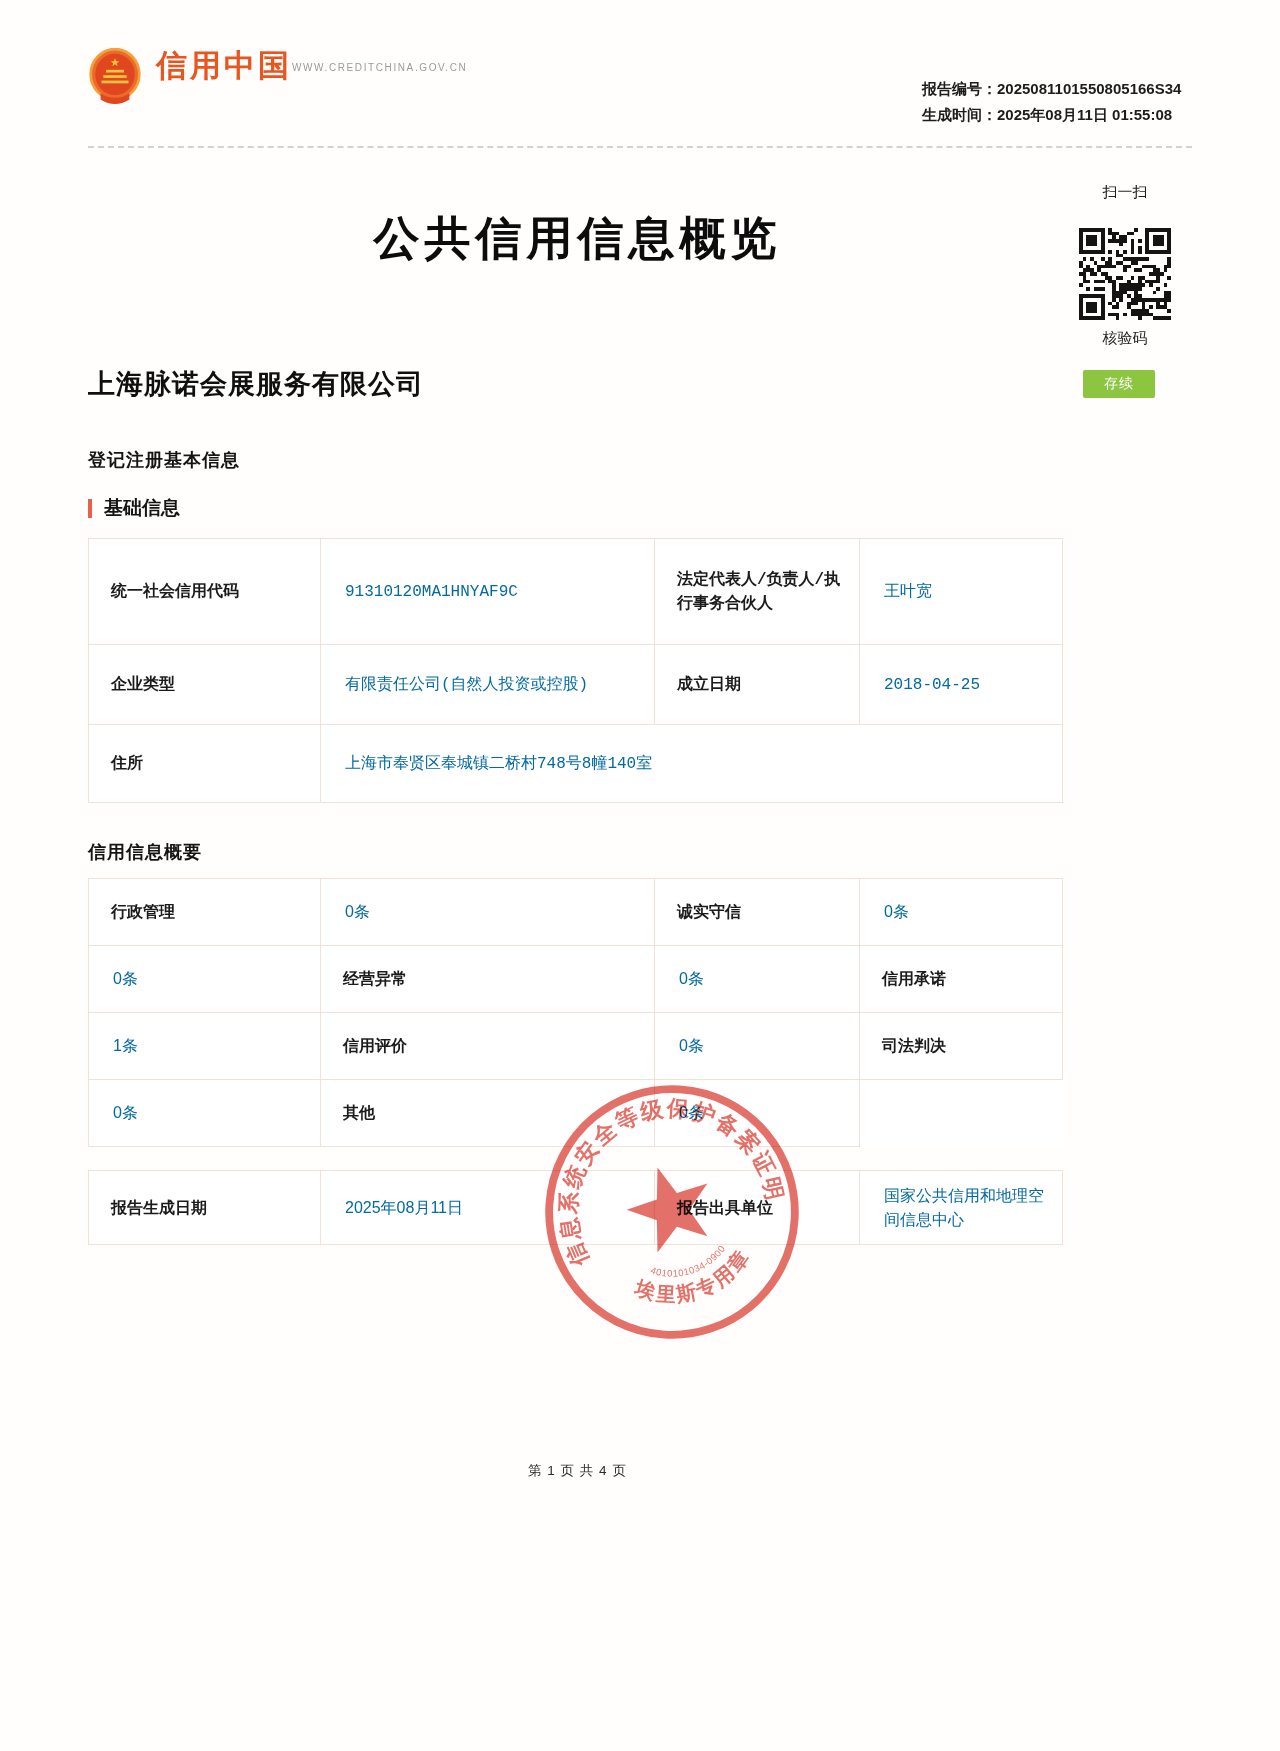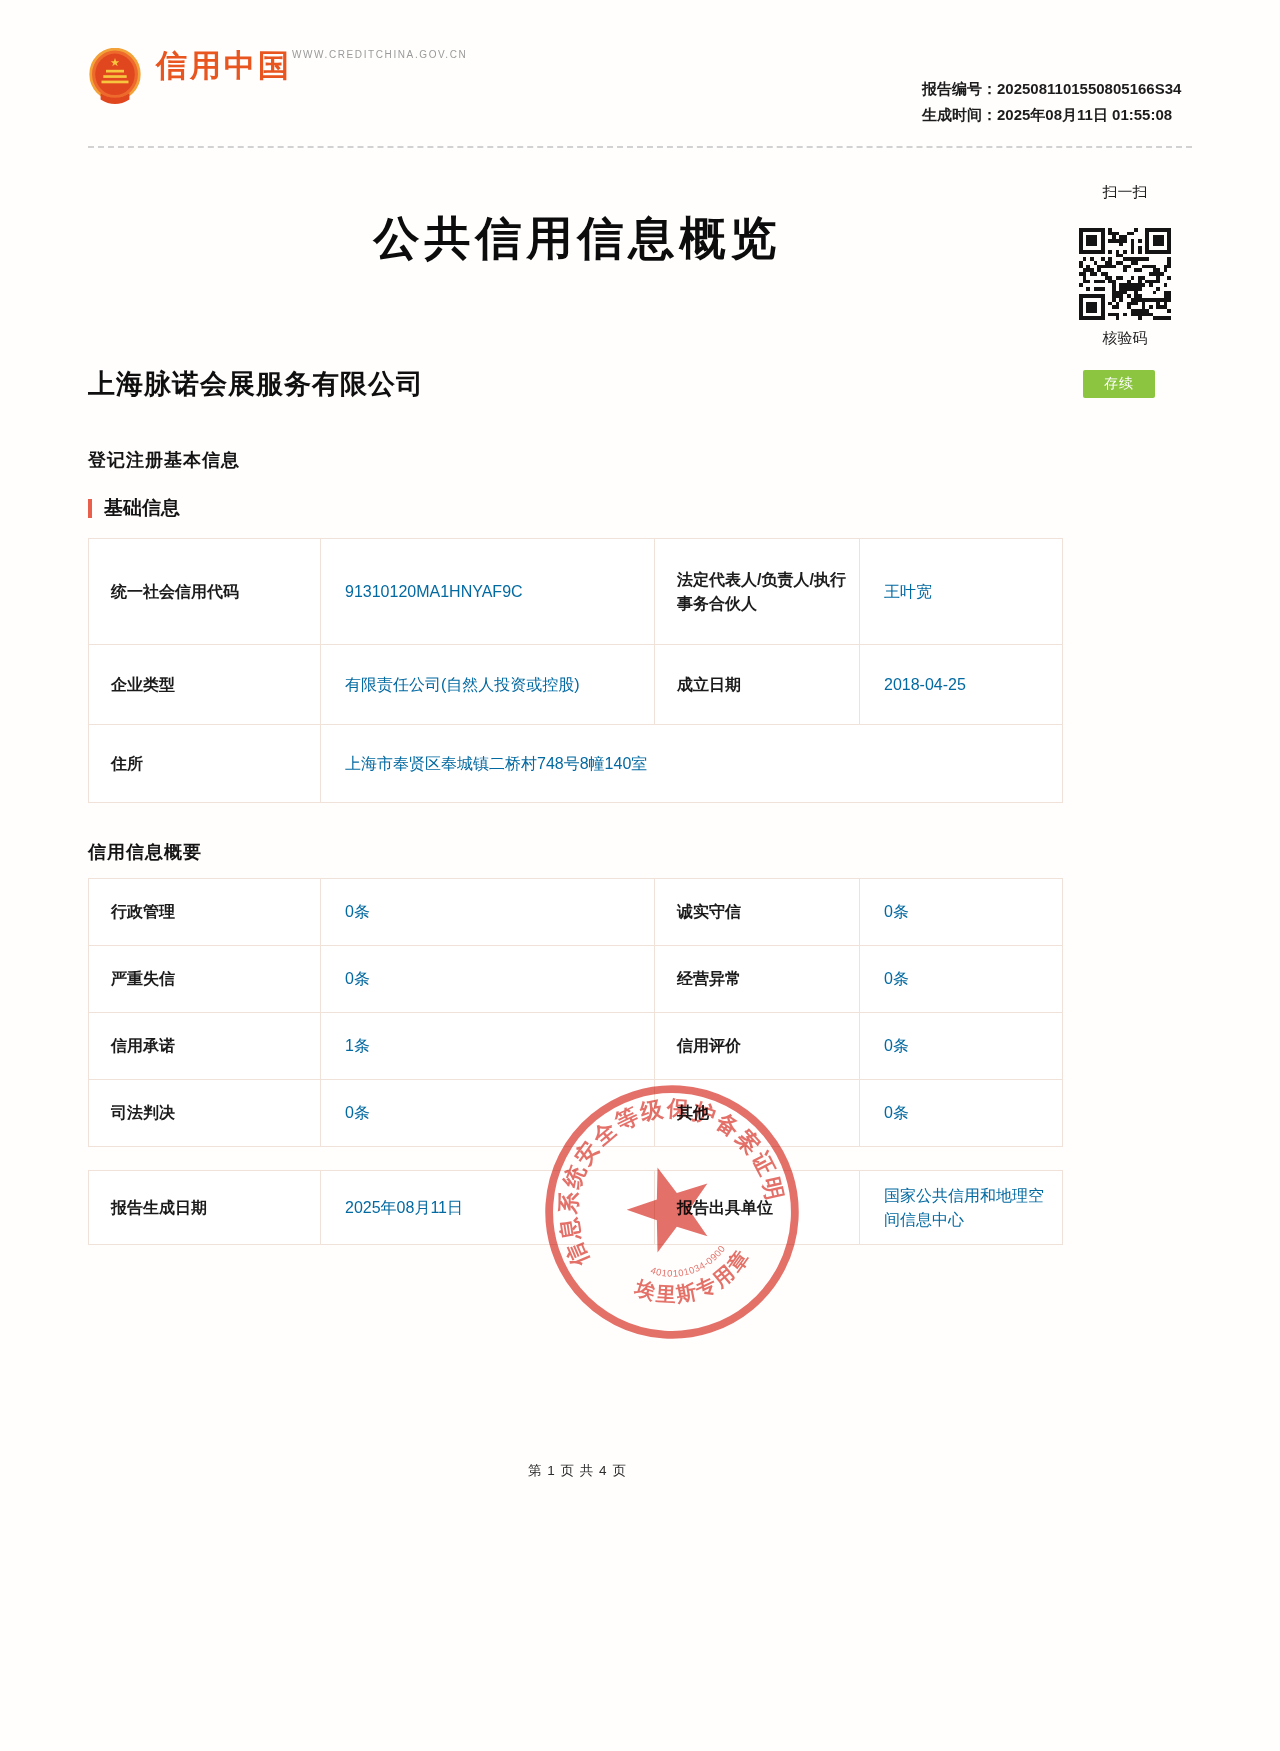--- a/index.html
+++ b/index.html
@@ -4,21 +4,21 @@
 <style>
   html,body{margin:0;padding:0;background:#ffffff;}
   .page{
     position:relative; width:1280px; height:1751px; background:#fffefd;
     font-family:"Liberation Sans", sans-serif; color:#222; overflow:hidden;
   }
   
   .header-logo{position:absolute; left:88px; top:48px; display:flex; align-items:flex-start; gap:14px;}
   .brand-text{display:flex; flex-direction:row;}
   .brand-name{font-size:31px; font-weight:bold; color:#E8551F; letter-spacing:3px; line-height:36px;}
-  .brand-url{font-size:10px; color:#9a9a9a; letter-spacing:1.6px; margin-top:1px;}
+  .brand-url{font-size:10px; color:#9a9a9a; letter-spacing:1.6px; margin-top:14px;}
   .header-meta{position:absolute; left:922px; top:76px; font-size:15px; font-weight:600; color:#1c1c1c; line-height:26px; white-space:nowrap;}
   .dashed-sep{position:absolute; left:88px; width:1104px; top:146px; border-top:2px dashed #d2d2d2;}
   
   .qr-block{position:absolute; left:1076px; top:183px; width:98px; text-align:center;}
   .qr-label{font-size:15px; color:#1e1e1e; margin-bottom:26px;}
   .qr-code{width:92px; height:92px; margin:0 auto;}
   .qr-verify{font-size:15px; color:#1e1e1e; margin-top:9px;}
   
   .doc-title{position:absolute; left:0; top:208px; width:1155px; text-align:center;
     font-size:46px; font-weight:900; color:#0c0c0c; letter-spacing:5px;}
@@ -34,21 +34,21 @@
   .subsection-title{font-size:19px; font-weight:800; color:#141414;}
   
   .tbl{position:absolute; left:88px; width:974px; display:grid;
        grid-template-columns:232px 334px 205px 203px;
        border-top:1px solid #f0e2d8; border-left:1px solid #f0e2d8; background:#fff;}
   .cell{border-right:1px solid #f0e2d8; border-bottom:1px solid #f0e2d8;
         display:flex; align-items:center; padding:0 12px 0 22px; font-size:16px; line-height:1.5;}
   .cell.lab{font-weight:700; color:#1b1b1b;}
   .cell.val{color:#0369a1; padding-left:24px;}
   .span3{grid-column:2 / 5;}
-  .t-basic{top:538px; grid-template-rows:106px 80px 78px;}
+  .t-basic{top:538px; grid-template-rows:106px 80px 78px;font-family:Liberation Mono, monospace;}
   .t-summary{top:878px; grid-template-rows:repeat(4, 67px);}
   .t-meta{top:1170px; grid-template-rows:74px;}
   
   .stamp{position:absolute; left:538px; top:1078px; width:268px; height:268px;
          opacity:0.82; mix-blend-mode:multiply; pointer-events:none;}
   
   .footer{position:absolute; left:0; top:1462px; width:1155px; text-align:center;
           font-size:13.5px; color:#2d2d2d; letter-spacing:1px;}
 </style>
 </head>
@@ -415,21 +415,20 @@
   </div>
 
   <div class="section-title sec-summary">信用信息概要</div>
 
   <div class="tbl t-summary">
     <div class="cell lab">行政管理</div>
     <div class="cell val">0条</div>
     <div class="cell lab">诚实守信</div>
     <div class="cell val">0条</div>
 
-    <div class="cell lab">严重失信</div>
     <div class="cell val">0条</div>
     <div class="cell lab">经营异常</div>
     <div class="cell val">0条</div>
 
     <div class="cell lab">信用承诺</div>
     <div class="cell val">1条</div>
     <div class="cell lab">信用评价</div>
     <div class="cell val">0条</div>
 
     <div class="cell lab">司法判决</div>

